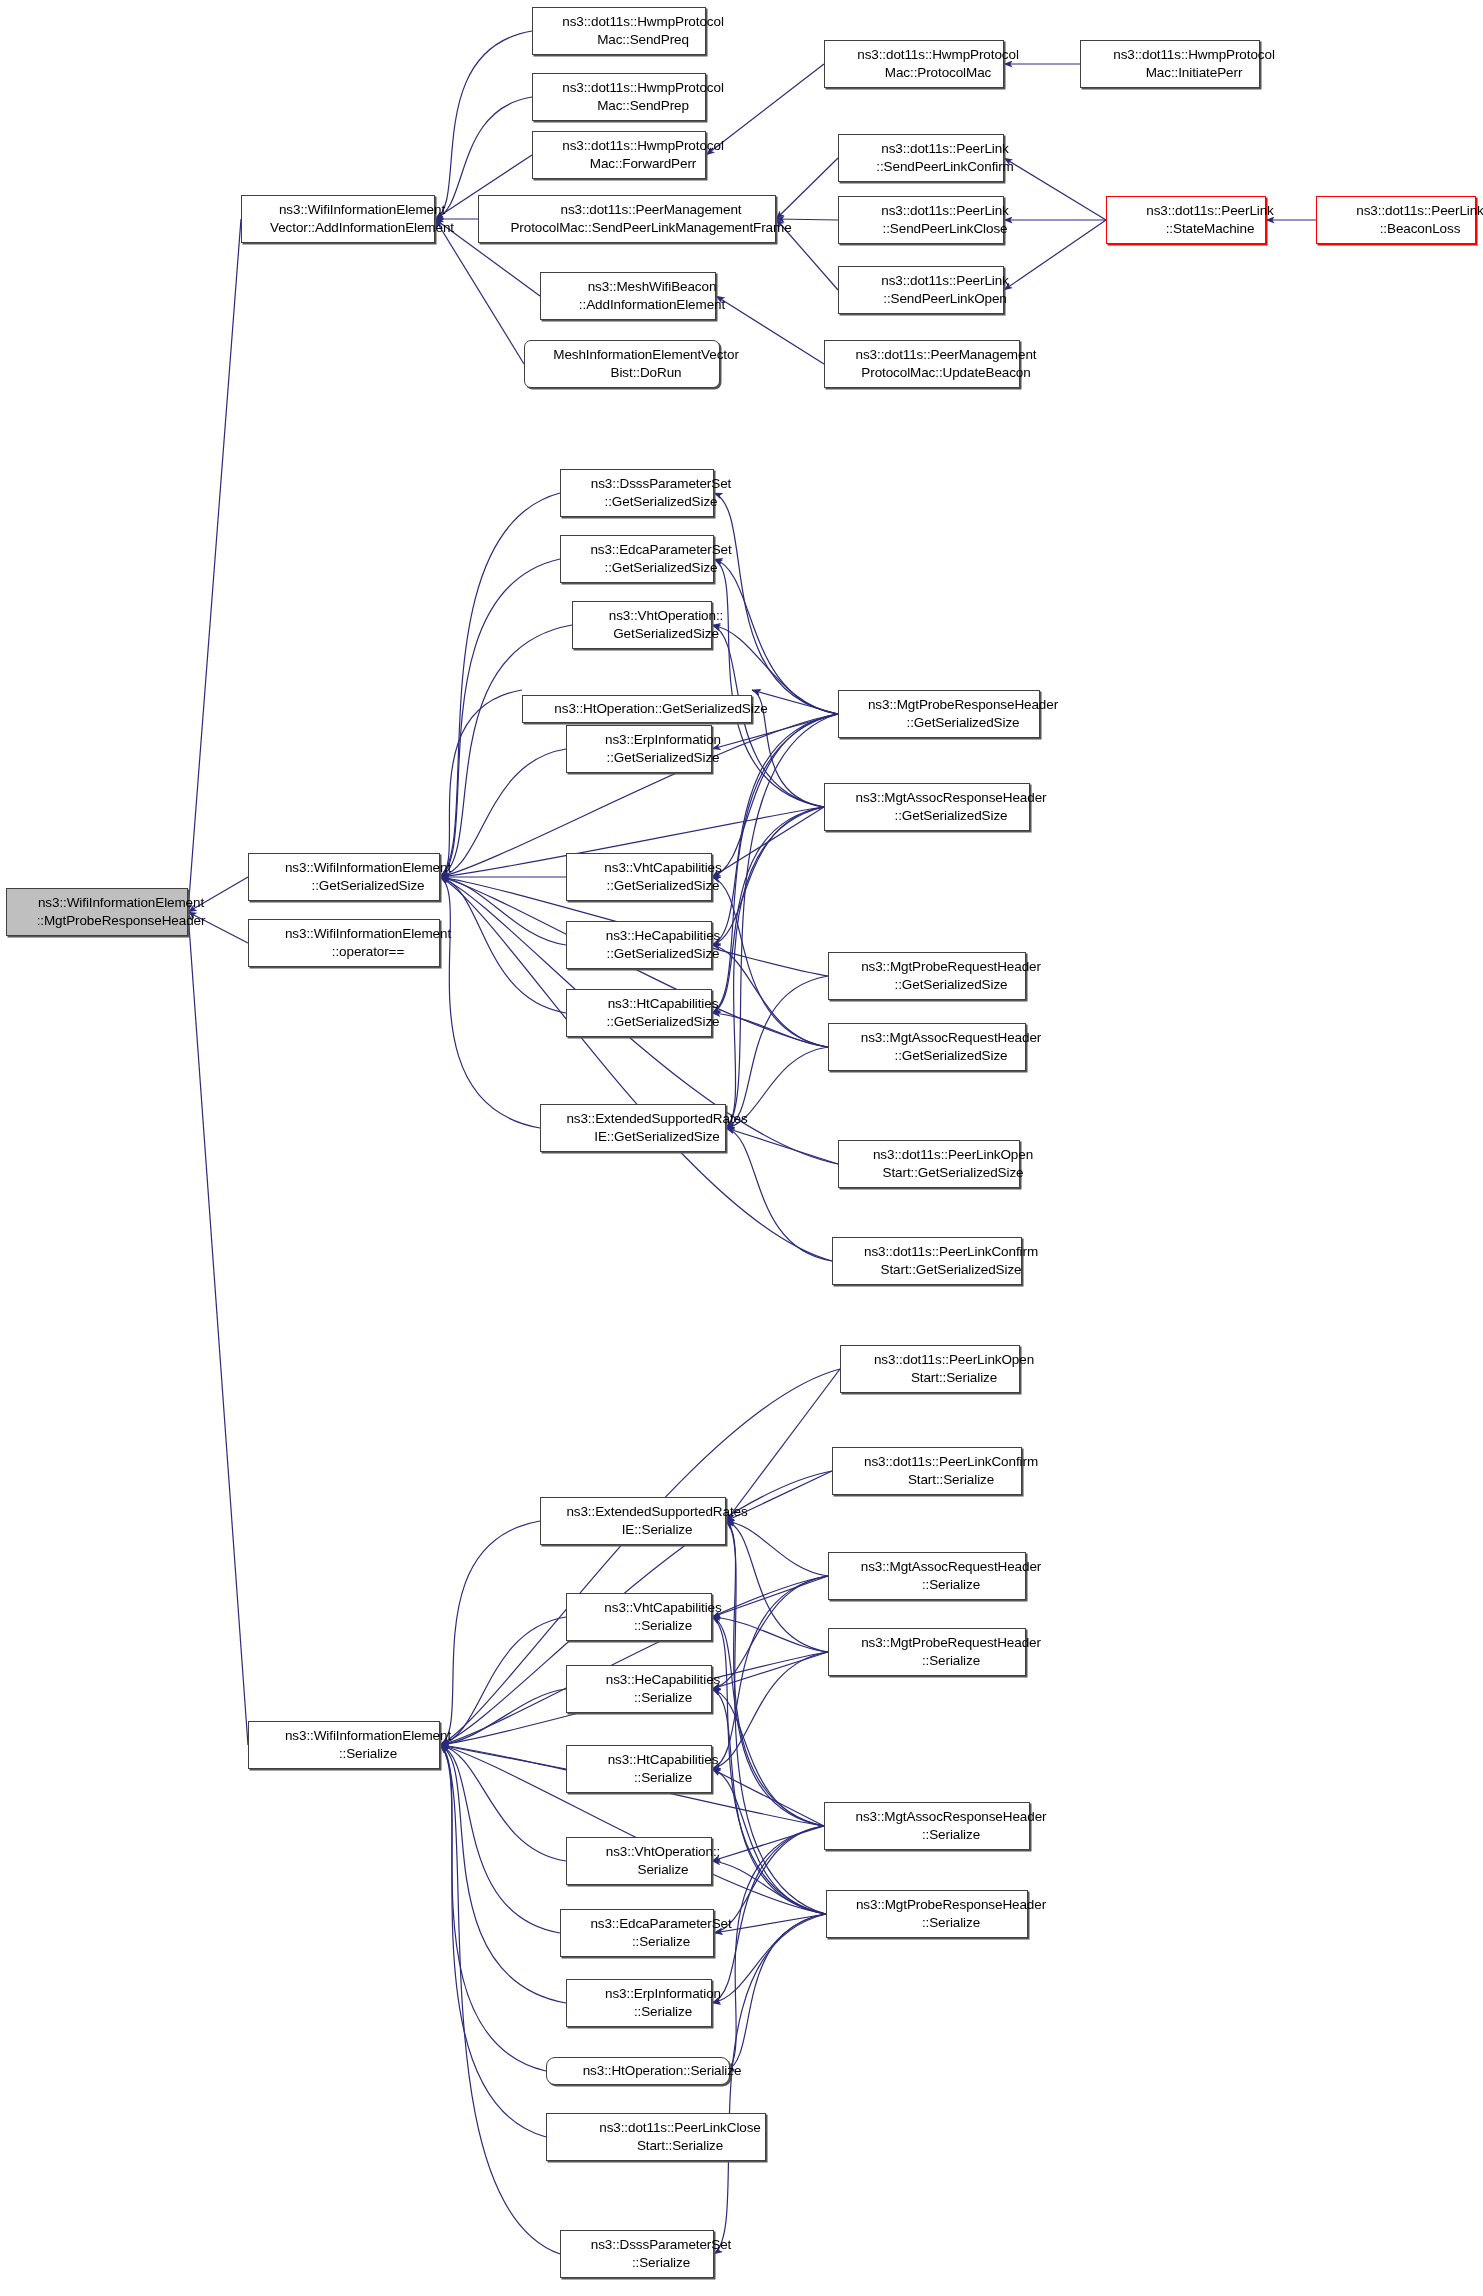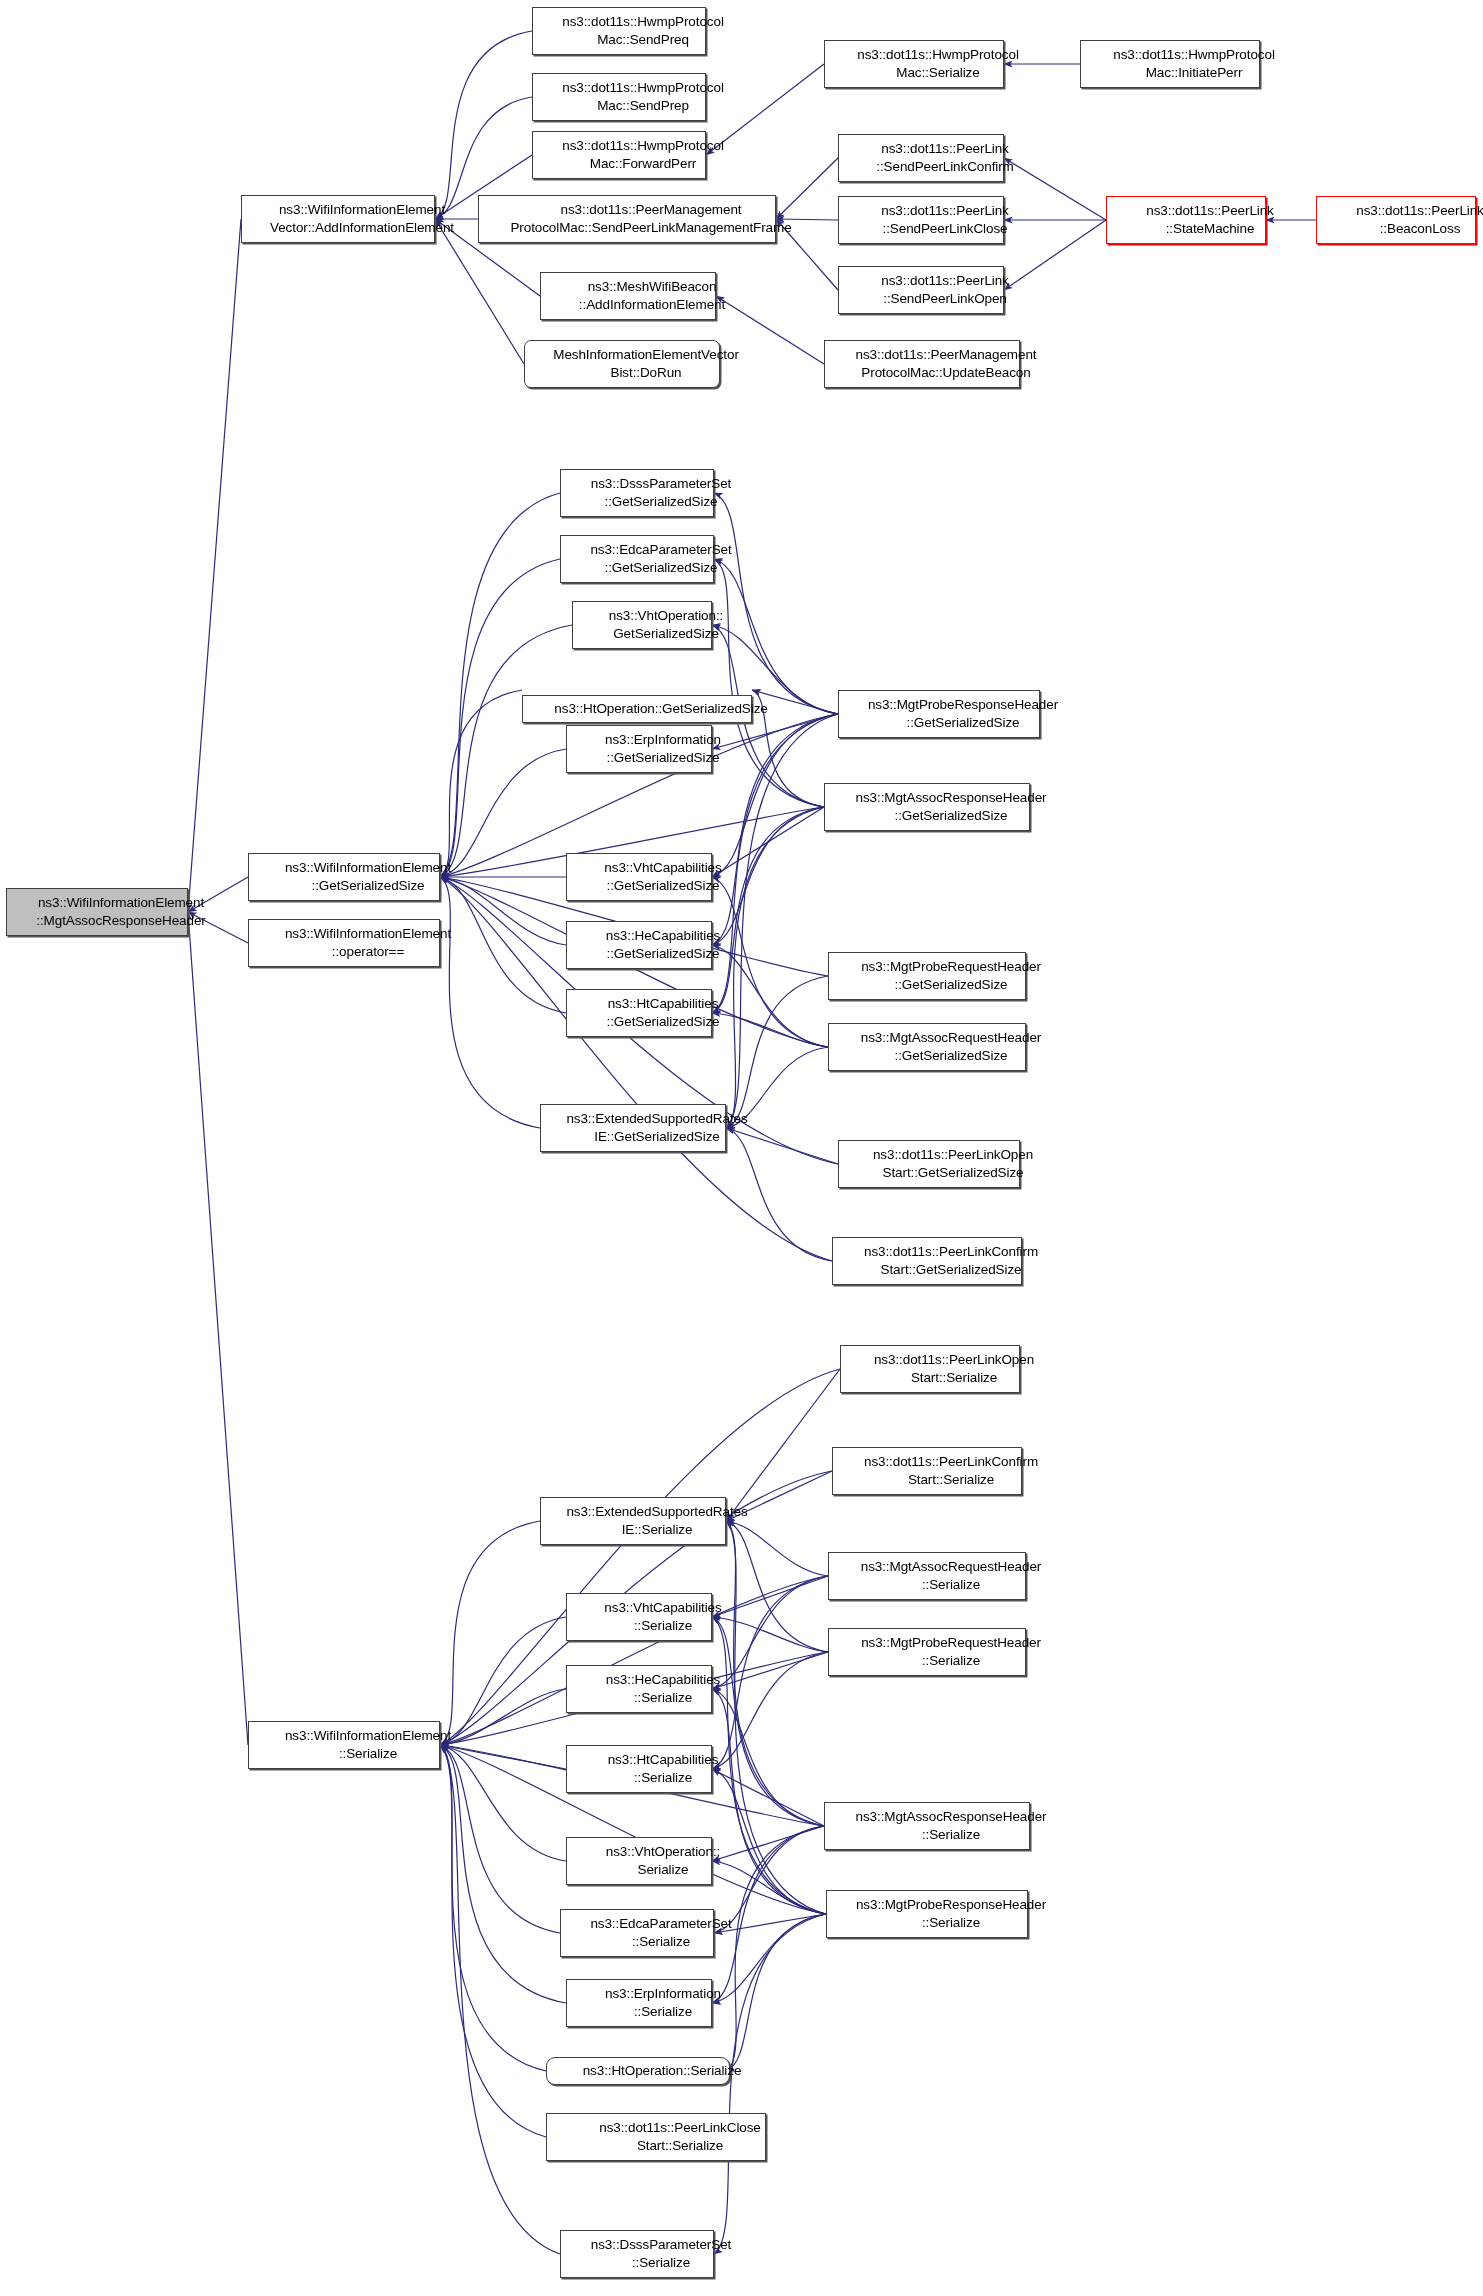--- a/index.html
+++ b/index.html
@@ -162,42 +162,42 @@
         <path d="M832,1471 C688,1498.4 500,1723.08 440,1745" marker-end="url(#arw)"></path>
         <path d="M828,1576 C726.345,1592.9 500,1731.48 440,1745" marker-end="url(#arw)"></path>
         <path d="M828,1652 C763.965,1661.3 500,1737.56 440,1745" marker-end="url(#arw)"></path>
         <path d="M824,1826 C765.905,1817.9 500,1751.48 440,1745" marker-end="url(#arw)"></path>
         <path d="M826,1914 C724.345,1897.1 500,1758.52 440,1745" marker-end="url(#arw)"></path>
       </g>
   </svg>
   <div id="nodes-g">
       <div class="node" style="left: 532px; top: 7px; width: 174px; height: 48px;"><span class="node-line">ns3::dot11s::HwmpProtocol</span><span class="node-line">Mac::SendPreq</span></div>
       <div class="node" style="left: 532px; top: 73px; width: 174px; height: 48px;"><span class="node-line">ns3::dot11s::HwmpProtocol</span><span class="node-line">Mac::SendPrep</span></div>
-      <div class="node" style="left: 824px; top: 40px; width: 180px; height: 48px;"><span class="node-line">ns3::dot11s::HwmpProtocol</span><span class="node-line">Mac::Serialize</span></div>
+      <div class="node" style="left: 824px; top: 40px; width: 180px; height: 48px;"><span class="node-line">ns3::dot11s::HwmpProtocol</span><span class="node-line">Mac::ProtocolMac</span></div>
       <div class="node" style="left: 1080px; top: 40px; width: 180px; height: 48px;"><span class="node-line">ns3::dot11s::HwmpProtocol</span><span class="node-line">Mac::InitiatePerr</span></div>
       <div class="node" style="left: 532px; top: 131px; width: 174px; height: 48px;"><span class="node-line">ns3::dot11s::HwmpProtocol</span><span class="node-line">Mac::ForwardPerr</span></div>
       <div class="node" style="left: 838px; top: 134px; width: 166px; height: 48px;"><span class="node-line">ns3::dot11s::PeerLink</span><span class="node-line">::SendPeerLinkConfirm</span></div>
       <div class="node" style="left: 241px; top: 195px; width: 194px; height: 48px;"><span class="node-line">ns3::WifiInformationElement</span><span class="node-line">Vector::AddInformationElement</span></div>
       <div class="node" style="left: 478px; top: 195px; width: 298px; height: 48px;"><span class="node-line">ns3::dot11s::PeerManagement</span><span class="node-line">ProtocolMac::SendPeerLinkManagementFrame</span></div>
       <div class="node" style="left: 838px; top: 196px; width: 166px; height: 48px;"><span class="node-line">ns3::dot11s::PeerLink</span><span class="node-line">::SendPeerLinkClose</span></div>
       <div class="node redborder" style="left: 1106px; top: 196px; width: 160px; height: 48px;"><span class="node-line">ns3::dot11s::PeerLink</span><span class="node-line">::StateMachine</span></div>
       <div class="node redborder" style="left: 1316px; top: 196px; width: 160px; height: 48px;"><span class="node-line">ns3::dot11s::PeerLink</span><span class="node-line">::BeaconLoss</span></div>
       <div class="node" style="left: 540px; top: 272px; width: 176px; height: 48px;"><span class="node-line">ns3::MeshWifiBeacon</span><span class="node-line">::AddInformationElement</span></div>
       <div class="node" style="left: 838px; top: 266px; width: 166px; height: 48px;"><span class="node-line">ns3::dot11s::PeerLink</span><span class="node-line">::SendPeerLinkOpen</span></div>
       <div class="node" style="left: 524px; top: 340px; width: 196px; height: 48px; border-radius: 7px;"><span class="node-line">MeshInformationElementVector</span><span class="node-line">Bist::DoRun</span></div>
       <div class="node" style="left: 824px; top: 340px; width: 196px; height: 48px;"><span class="node-line">ns3::dot11s::PeerManagement</span><span class="node-line">ProtocolMac::UpdateBeacon</span></div>
       <div class="node" style="left: 560px; top: 469px; width: 154px; height: 48px;"><span class="node-line">ns3::DsssParameterSet</span><span class="node-line">::GetSerializedSize</span></div>
       <div class="node" style="left: 560px; top: 535px; width: 154px; height: 48px;"><span class="node-line">ns3::EdcaParameterSet</span><span class="node-line">::GetSerializedSize</span></div>
       <div class="node" style="left: 572px; top: 601px; width: 140px; height: 48px;"><span class="node-line">ns3::VhtOperation::</span><span class="node-line">GetSerializedSize</span></div>
       <div class="node" style="left: 522px; top: 676px; width: 230px; height: 28px; margin-top: 19px;"><span class="node-line">ns3::HtOperation::GetSerializedSize</span></div>
       <div class="node" style="left: 566px; top: 725px; width: 146px; height: 48px;"><span class="node-line">ns3::ErpInformation</span><span class="node-line">::GetSerializedSize</span></div>
       <div class="node" style="left: 838px; top: 690px; width: 202px; height: 48px;"><span class="node-line">ns3::MgtProbeResponseHeader</span><span class="node-line">::GetSerializedSize</span></div>
       <div class="node" style="left: 824px; top: 783px; width: 206px; height: 48px;"><span class="node-line">ns3::MgtAssocResponseHeader</span><span class="node-line">::GetSerializedSize</span></div>
       <div class="node" style="left: 248px; top: 853px; width: 192px; height: 48px;"><span class="node-line">ns3::WifiInformationElement</span><span class="node-line">::GetSerializedSize</span></div>
-      <div class="node highlight" style="left: 6px; top: 888px; width: 182px; height: 48px;"><span class="node-line">ns3::WifiInformationElement</span><span class="node-line">::MgtAssocResponseHeader</span></div>
+      <div class="node highlight" style="left: 6px; top: 888px; width: 182px; height: 48px;"><span class="node-line">ns3::WifiInformationElement</span><span class="node-line">::MgtProbeResponseHeader</span></div>
       <div class="node" style="left: 566px; top: 853px; width: 146px; height: 48px;"><span class="node-line">ns3::VhtCapabilities</span><span class="node-line">::GetSerializedSize</span></div>
       <div class="node" style="left: 248px; top: 919px; width: 192px; height: 48px;"><span class="node-line">ns3::WifiInformationElement</span><span class="node-line">::operator==</span></div>
       <div class="node" style="left: 566px; top: 921px; width: 146px; height: 48px;"><span class="node-line">ns3::HeCapabilities</span><span class="node-line">::GetSerializedSize</span></div>
       <div class="node" style="left: 828px; top: 952px; width: 198px; height: 48px;"><span class="node-line">ns3::MgtProbeRequestHeader</span><span class="node-line">::GetSerializedSize</span></div>
       <div class="node" style="left: 566px; top: 989px; width: 146px; height: 48px;"><span class="node-line">ns3::HtCapabilities</span><span class="node-line">::GetSerializedSize</span></div>
       <div class="node" style="left: 828px; top: 1023px; width: 198px; height: 48px;"><span class="node-line">ns3::MgtAssocRequestHeader</span><span class="node-line">::GetSerializedSize</span></div>
       <div class="node" style="left: 540px; top: 1104px; width: 186px; height: 48px;"><span class="node-line">ns3::ExtendedSupportedRates</span><span class="node-line">IE::GetSerializedSize</span></div>
       <div class="node" style="left: 838px; top: 1140px; width: 182px; height: 48px;"><span class="node-line">ns3::dot11s::PeerLinkOpen</span><span class="node-line">Start::GetSerializedSize</span></div>
       <div class="node" style="left: 832px; top: 1237px; width: 190px; height: 48px;"><span class="node-line">ns3::dot11s::PeerLinkConfirm</span><span class="node-line">Start::GetSerializedSize</span></div>
       <div class="node" style="left: 840px; top: 1345px; width: 180px; height: 48px;"><span class="node-line">ns3::dot11s::PeerLinkOpen</span><span class="node-line">Start::Serialize</span></div>

